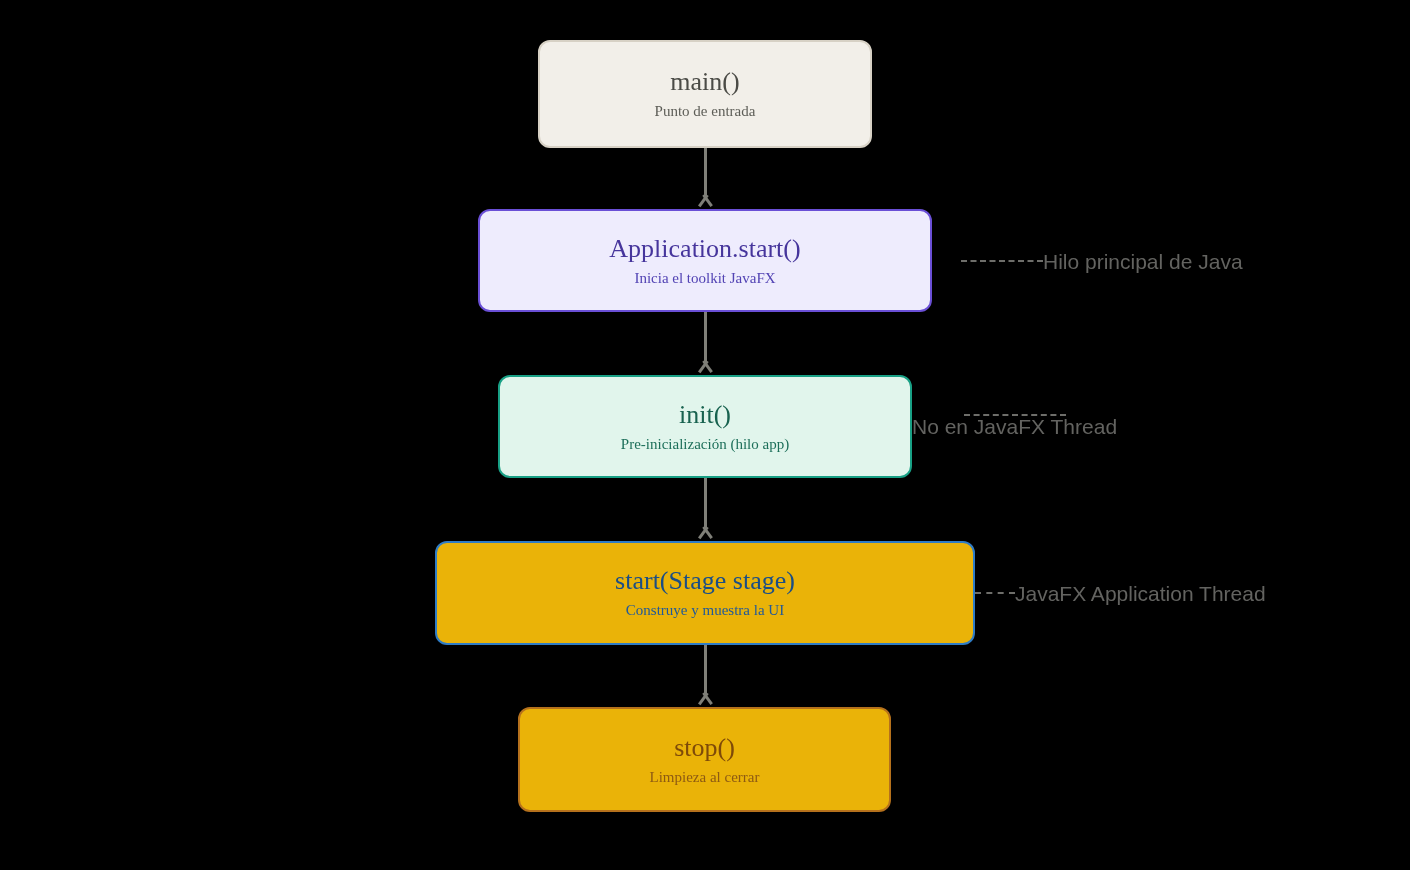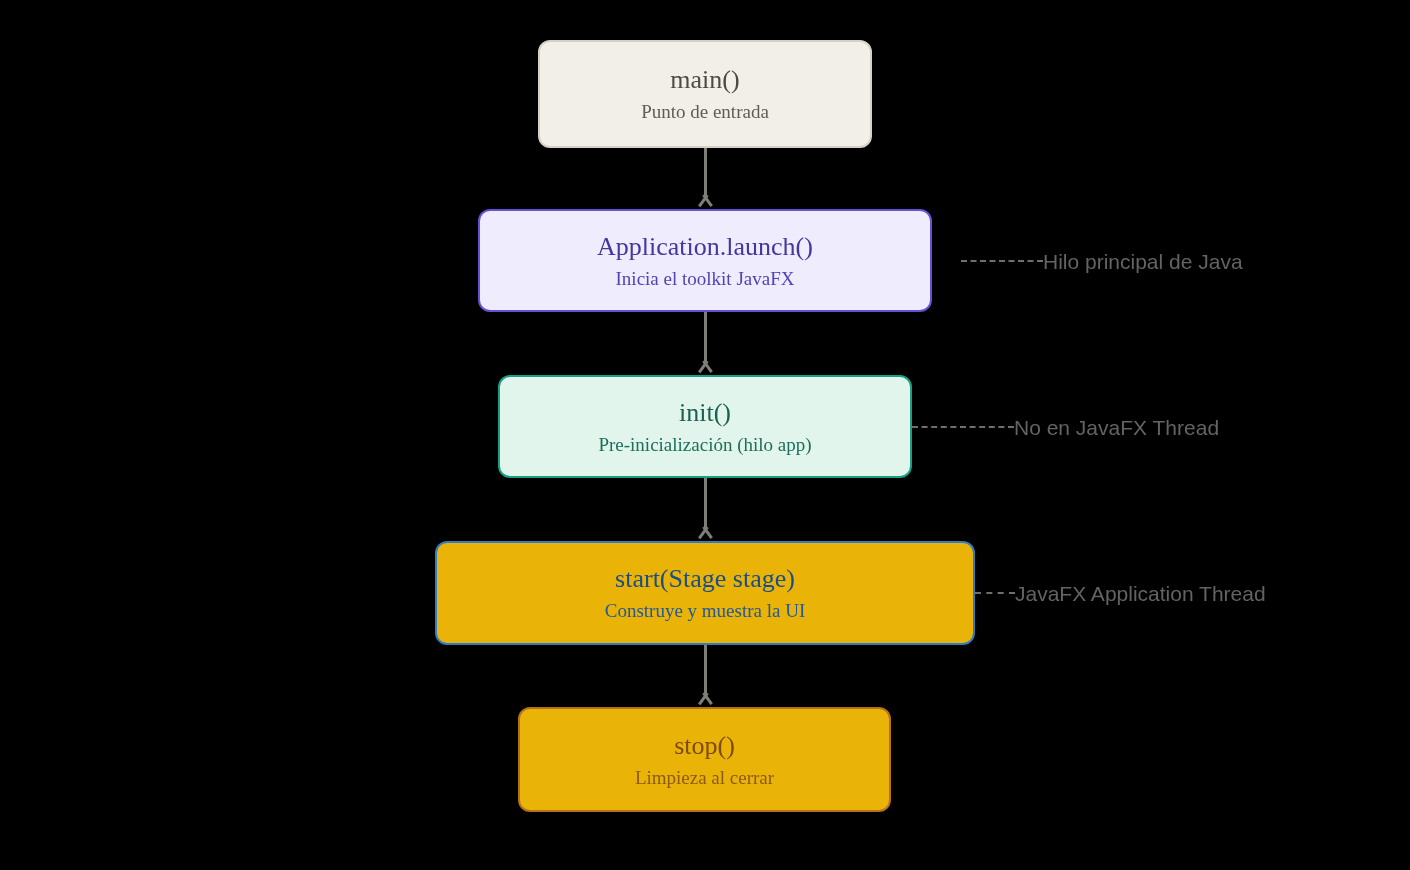--- a/index.html
+++ b/index.html
@@ -39,21 +39,21 @@
     text-align: center;
     font-family: Liberation Serif, serif;
   }
   .node .node-title {
     font-size: 26px;
     line-height: 1.12;
     font-weight: 400;
     white-space: nowrap;
   }
   .node .node-sub {
-    font-size: 19px;
+    font-size: 15px;
     line-height: 1.15;
     font-weight: 400;
     margin-top: 7px;
     white-space: nowrap;
   }
 
   
   #node-main {
     left: 538px;  top: 40px;
     width: 334px; height: 108px;
@@ -165,21 +165,21 @@
   .annotation .annotation-label {
     font-size: 21px;
     color: #636360;
     white-space: nowrap;
     line-height: 1;
   }
 
   #annotation-launch { left: 932px; top: 248px; padding-left: 29px; }
   #annotation-launch .dashline { width: 82px; }
 
-  #annotation-init { left: 912px; top: 414px; }
+  #annotation-init { left: 912px; top: 414px; flex-direction: column; }
   #annotation-init .dashline { width: 102px; }
 
   #annotation-start { left: 975px; top: 580px; }
   #annotation-start .dashline { width: 40px; }
 </style>
 </head>
 <body>
 
 <div id="diagram-canvas">
 
@@ -187,21 +187,21 @@
     <div class="node-title">main()</div>
     <div class="node-sub">Punto de entrada</div>
   </div>
 
   <div class="arrow" id="arrow-main-launch">
     <div class="shaft"></div>
     <div class="head"></div>
   </div>
 
   <div class="node" id="node-launch">
-    <div class="node-title">Application.launch()</div>
+    <div class="node-title">Application.start()</div>
     <div class="node-sub">Inicia el toolkit JavaFX</div>
   </div>
 
   <div class="annotation" id="annotation-launch">
     <div class="dashline"></div>
     <div class="annotation-label">Hilo principal de Java</div>
   </div>
 
   <div class="arrow" id="arrow-launch-init">
     <div class="shaft"></div>

